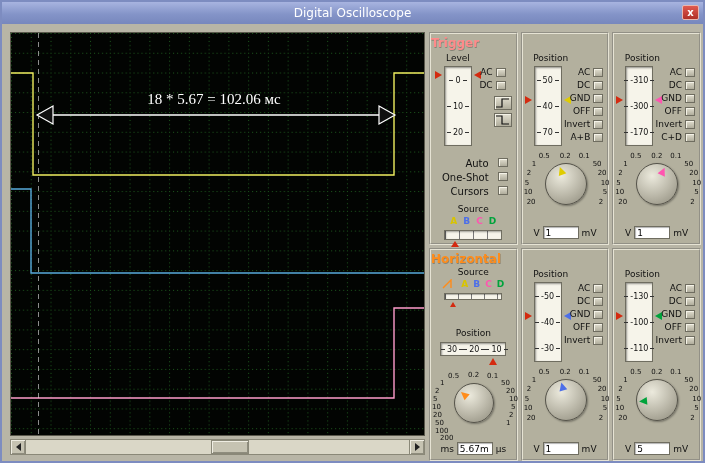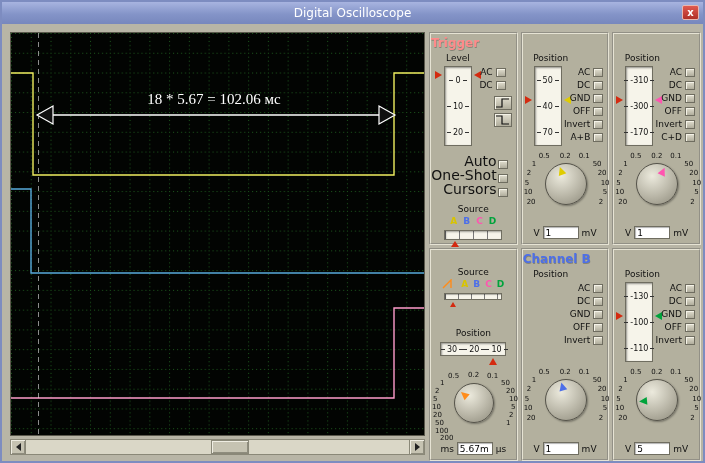--- a/index.html
+++ b/index.html
@@ -88,21 +88,21 @@
   
   .lvl-lbl{position:absolute;top:19px;left:4px;width:46px;text-align:center;}
   .t-slider{left:4px;}
   .trig-opts{position:absolute;right:10px;top:32px;display:flex;flex-direction:column;gap:1px;}
   .edge-col{position:absolute;right:4px;top:62px;display:flex;flex-direction:column;gap:3px;}
   .edge-btn{
     width:18px;height:14px;background:linear-gradient(#e2dfd0,#b0ad9c);
     border:1px solid #6f6d60;box-shadow:inset 1px 1px 0 #f5f3e8;
     display:flex;align-items:center;justify-content:center;
   }
-  .trow{position:absolute;right:8px;display:flex;justify-content:flex-end;align-items:flex-end;gap:1px;font-size:14px;height:11px;color:#111;}
+  .trow{position:absolute;right:8px;display:flex;justify-content:flex-end;align-items:flex-start;gap:9px;font-size:10px;height:11px;color:#111;}
   .src-lbl{position:absolute;top:170px;width:100%;text-align:center;}
   .srcrow{position:absolute;top:182px;width:100%;display:flex;justify-content:center;gap:6px;font-size:9px;font-weight:bold;}
   .src-slider{
     position:absolute;top:196px;left:50%;transform:translateX(-50%);width:58px;height:10px;
     background:#f6f4ea;border:1px solid #6f6d60;box-shadow:inset 1px 1px 2px rgba(0,0,0,.35);
     background-image:repeating-linear-gradient(90deg,#777 0 1px,transparent 1px 14px);
   }
   .src-ptr{position:absolute;top:207px;left:20px;width:0;height:0;
     border-left:4px solid transparent;border-right:4px solid transparent;border-bottom:6px solid #d42a10;}
   
@@ -349,20 +349,21 @@
         </div>
       </div>
       <div class="vrow">
         <span class="lbl">V</span>
         <input class="val" value="1" style="">
         <span class="lbl">mV</span>
       </div>
     </div>
 
     <div class="panel" style="--ac:#ff8c1a">
+      <div class="p-title">Horizontal</div>
       <div class="lbl h-src-lbl">Source</div>
       <div class="h-srcrow">
         <svg width="14" height="10" viewBox="0 0 14 10">
             <polyline points="1,9 9,1 9,9" fill="none" stroke="#ff8c1a" stroke-width="1.4"></polyline>
           </svg>
         <span style="color:#d8c400">A</span>
         <span style="color:#4d6fe8">B</span>
         <span style="color:#ff54b0">C</span>
         <span style="color:#00a33c">D</span>
       </div>
@@ -400,22 +401,30 @@
         </div>
       </div>
       <div class="vrow">
         <span class="lbl">ms</span>
         <input class="val" value="5.67m" style="">
         <span class="lbl">µs</span>
       </div>
     </div>
 
     <div class="panel" style="--ac:#4d6fe8">
-      <div class="p-title">Channel B</div>
       <div class="lbl pos-lbl">Position</div>
+      <div class="vslider-wrap">
+        <span class="arr arr-r" style="top:30px"></span>
+        <div class="vbox">
+          <span class="vnum">-50</span>
+          <span class="vnum">-40</span>
+          <span class="vnum">-30</span>
+        </div>
+        <span class="arr arr-l" style="top:30px"></span>
+      </div>
       <div class="opts">
         <div class="opt">
             <span>AC</span>
             <span class="btn-sm"></span>
           </div>
         <div class="opt">
             <span>DC</span>
             <span class="btn-sm"></span>
           </div>
         <div class="opt">

